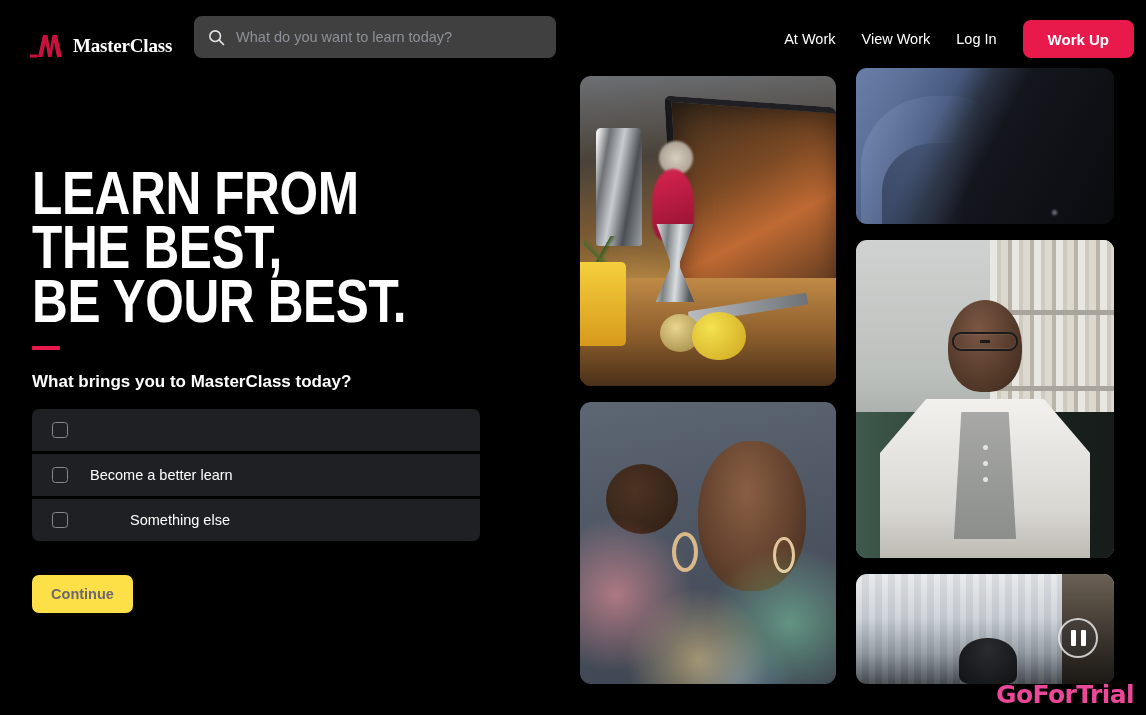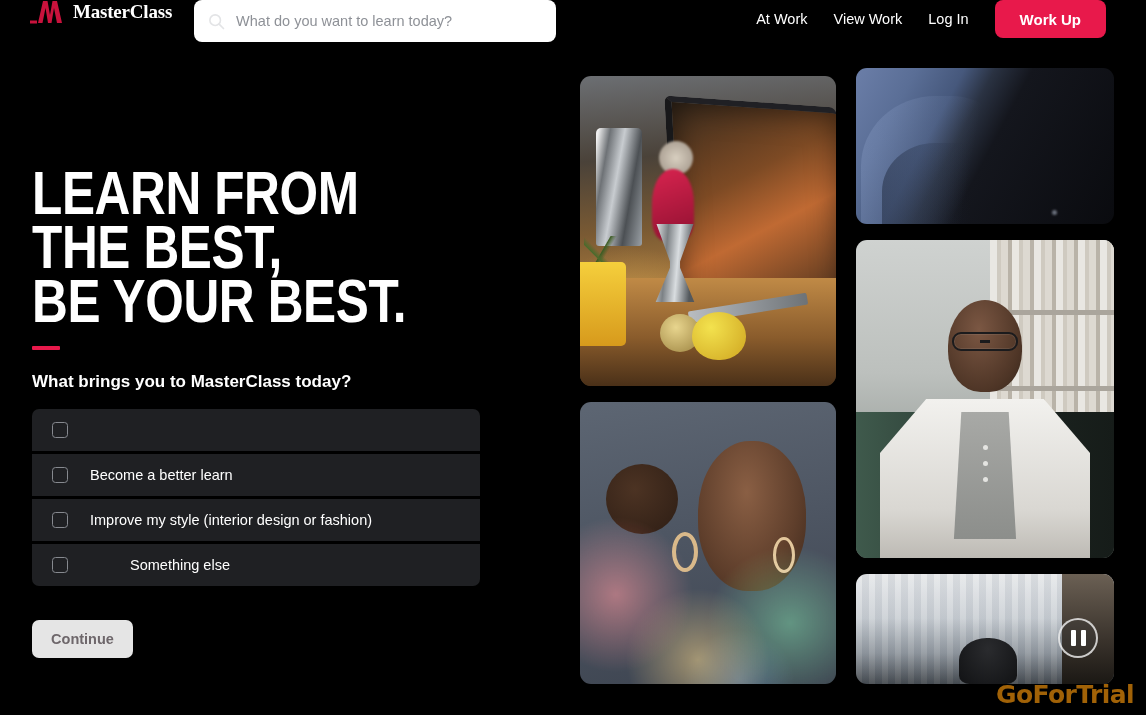--- a/index.html
+++ b/index.html
@@ -7,48 +7,48 @@
     width:1146px; height:715px;
     background:#000;
     font-family:"Liberation Sans", sans-serif;
     overflow:hidden;
   }
   body { position:relative; }
 
   
   .header {
     position:absolute; top:0; left:0; width:1146px; height:58px;
-    display:flex; align-items:flex-start; background:#000; z-index:20;
+    display:flex; align-items:flex-end; background:#000; z-index:20;
   }
   .logo-wrap { display:flex; align-items:center; margin-left:30px; gap:9px; }
   .logo-mark { width:34px; height:24px; position:relative; flex:none; }
   .logo-text {
     color:#fff; font-family:"Liberation Serif", serif;
     font-size:19px; font-weight:700; letter-spacing:-0.2px; white-space:nowrap;
   }
   .browse-btn {
     margin-left:26px; height:42px; padding:0 18px;
     background:#1c1d20; border:none; border-radius:8px;
     color:#fff; font-size:15.5px; font-weight:700;
     display:flex; align-items:center; gap:10px; cursor:pointer;
     font-family:"Liberation Sans", sans-serif;
   }
   .chev { width:11px; height:11px; flex:none; }
   .chev svg { display:block; }
 
   .search-box {
     margin-left:22px; width:362px; height:42px;
-    background:#ffffff; border-radius:8px;
+    background:#404040; border-radius:8px;
     display:flex; align-items:center; padding:0 14px; gap:11px; cursor:text;
   }
   .search-icon { width:17px; height:17px; flex:none; }
   .search-ph { color:#8e9197; font-size:14.5px; white-space:nowrap; }
 
   .nav-right {
-    margin-left:auto; margin-right:40px;
+    margin-left:auto; margin-right:12px;
     display:flex; align-items:center; gap:26px;
   }
   .nav-link {
     color:#fff; font-size:14.5px; text-decoration:none;
     white-space:nowrap; cursor:pointer;
   }
   .signup-btn {
     background:#e8194b; color:#fff; border:none;
     border-radius:8px; height:38px; padding:0 25px;
     font-size:15px; font-weight:700; cursor:pointer;
@@ -87,21 +87,21 @@
   .opt:first-child { border-radius:7px 7px 0 0; }
   .opt:last-child { border-radius:0 0 7px 7px; margin-bottom:12px;gap:40px; }
   .cb {
     width:16px; height:16px; border:1.6px solid #86898f;
     border-radius:3.5px; flex:none; background:transparent;
   }
   .opt-label { color:#fff; font-size:14.5px; margin-left:22px; white-space:nowrap; }
 
   .continue-btn {
     margin-top:22px; width:101px; height:38px;
-    background:#e5e5e5; border:none; border-radius:7px;
+    background:#fde047; border:none; border-radius:7px;
     color:#6e676b; font-size:14.5px; font-weight:700;
     cursor:default; font-family:"Liberation Sans", sans-serif;
   }
 
   
   .collage { position:absolute; left:580px; top:0; width:566px; height:715px; }
   .card {
     position:absolute; border-radius:11px; overflow:hidden;
   }
   .card-inner { width:100%; height:100%; position:relative; }
@@ -306,21 +306,21 @@
     background:rgba(60,60,60,.30);
     display:flex; align-items:center; justify-content:center; gap:5px;
     cursor:pointer;
   }
   .pause-btn i {
     display:block; width:5px; height:16px; background:#fff; border-radius:1px;
   }
 
   .watermark {
     position:absolute; right:12px; bottom:6px;
-    color:#a16207; font-size:25px; font-weight:700;
+    color:#ec4899; font-size:25px; font-weight:700;
     font-family:"DejaVu Sans", sans-serif;
     letter-spacing:-0.6px; z-index:30;
     text-shadow:0 1px 2px rgba(0,0,0,.6);
   }
 </style>
 </head>
 <body>
 
 <div class="header">
 
@@ -368,24 +368,20 @@
 
     <div class="opt">
       <span class="cb"></span>
     </div>
 
     <div class="opt">
       <span class="cb"></span>
       <span class="opt-label">Become a better learn</span>
     </div>
 
-    <div class="opt">
-      <span class="cb"></span>
-      <span class="opt-label">Improve my style (interior design or fashion)</span>
-    </div>
 
     <div class="opt">
       <span class="cb"></span>
       <span class="opt-label">Something else</span>
     </div>
 
   </div>
 
   <button class="continue-btn">Continue</button>
 </div>

